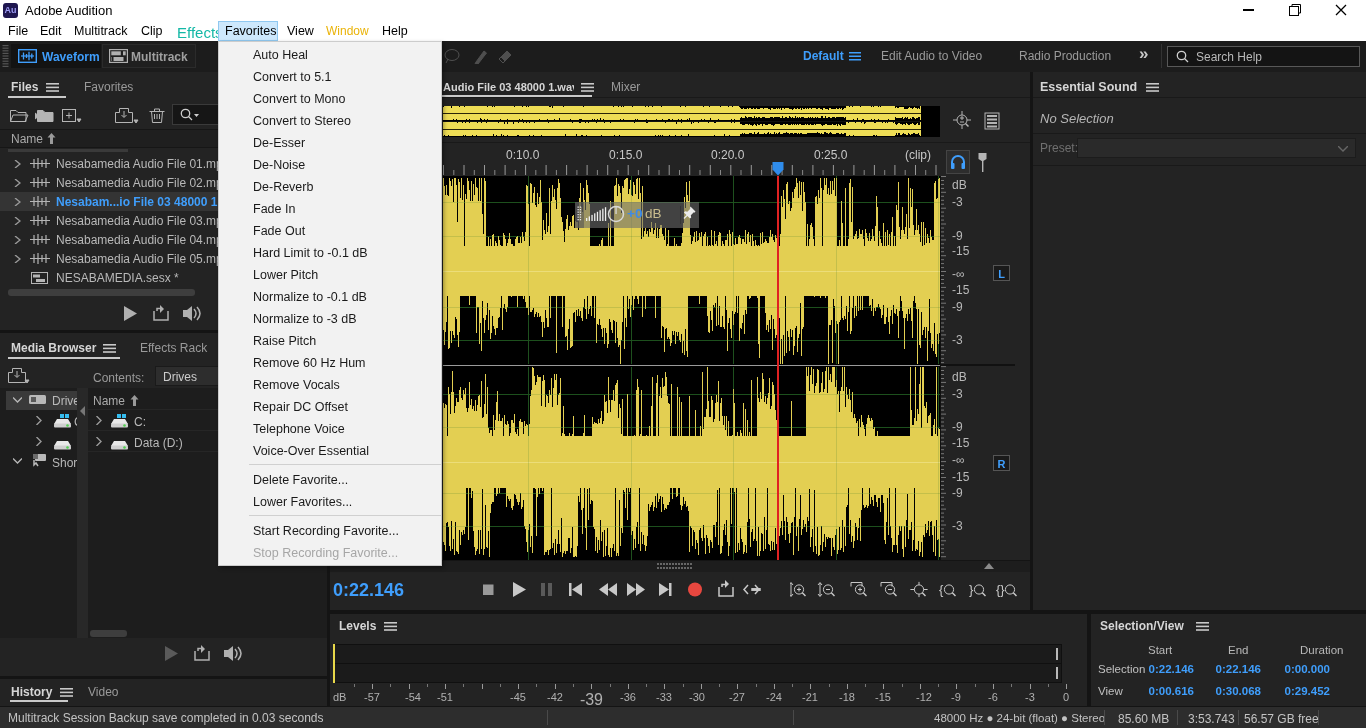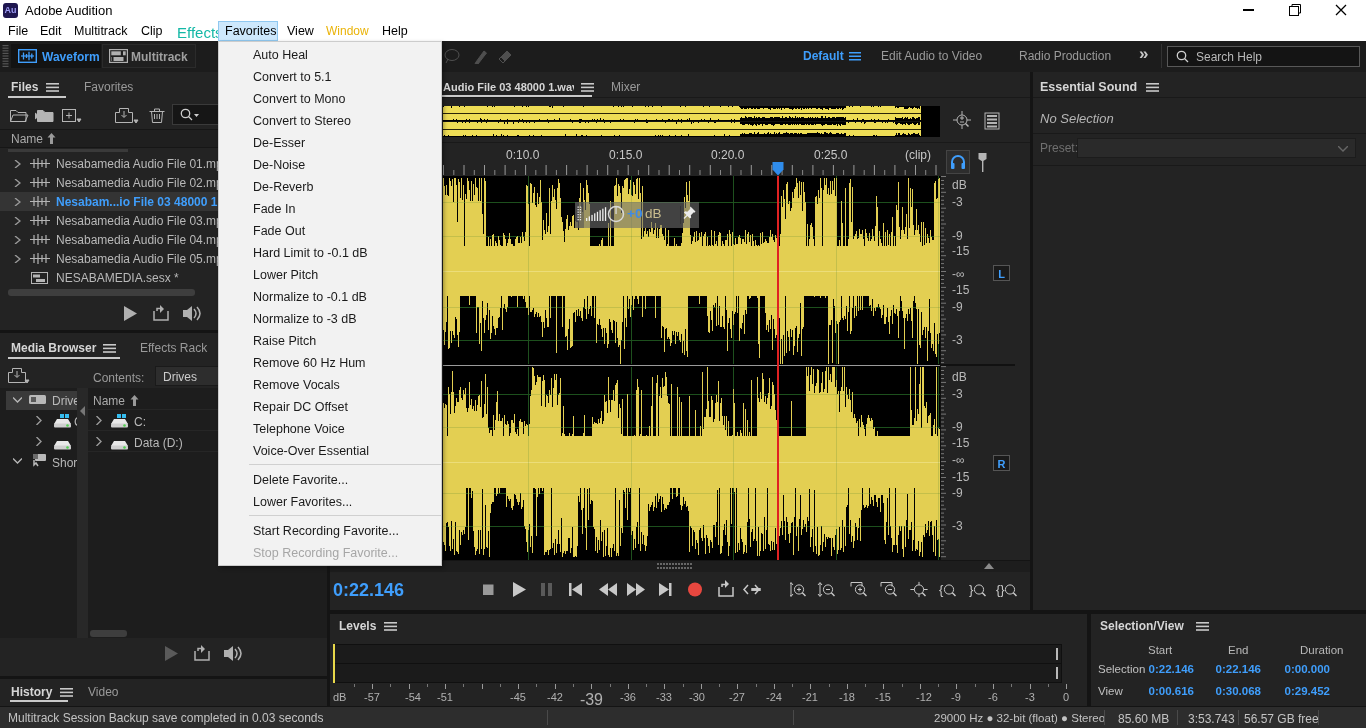--- a/index.html
+++ b/index.html
@@ -862,21 +862,21 @@
 <div class="abs" style="left:1098px;top:663px;font-size:11.5px;color:#c0c0c0">Selection</div>
 <div class="abs" style="left:1134px;top:663px;width:60px;text-align:right;font-size:11.5px;font-weight:bold;color:#3f9efc">0:22.146</div>
 <div class="abs" style="left:1201px;top:663px;width:60px;text-align:right;font-size:11.5px;font-weight:bold;color:#3f9efc">0:22.146</div>
 <div class="abs" style="left:1270px;top:663px;width:60px;text-align:right;font-size:11.5px;font-weight:bold;color:#3f9efc">0:00.000</div>
 <div class="abs" style="left:1098px;top:685px;font-size:11.5px;color:#c0c0c0">View</div>
 <div class="abs" style="left:1134px;top:685px;width:60px;text-align:right;font-size:11.5px;font-weight:bold;color:#3f9efc">0:00.616</div>
 <div class="abs" style="left:1201px;top:685px;width:60px;text-align:right;font-size:11.5px;font-weight:bold;color:#3f9efc">0:30.068</div>
 <div class="abs" style="left:1270px;top:685px;width:60px;text-align:right;font-size:11.5px;font-weight:bold;color:#3f9efc">0:29.452</div>
 <div class="abs" style="left:0;top:707px;width:1366px;height:21px;background:#2d2d2d"></div>
 <div class="abs" style="left:8px;top:711px;font-size:12px;color:#c3c3c3">Multitrack Session Backup save completed in 0.03 seconds</div>
-<div class="abs" style="left:934px;top:712px;font-size:11.5px;color:#c3c3c3">29000 Hz ● 32-bit (float) ● Stereo</div>
+<div class="abs" style="left:934px;top:712px;font-size:11.5px;color:#c3c3c3">48000 Hz ● 24-bit (float) ● Stereo</div>
 <div class="abs" style="left:1118px;top:712px;font-size:12px;color:#c3c3c3">85.60 MB</div>
 <div class="abs" style="left:1188px;top:712px;font-size:12px;color:#c3c3c3">3:53.743</div>
 <div class="abs" style="left:1244px;top:712px;font-size:12px;color:#c3c3c3">56.57 GB free</div>
 <div class="abs" style="left:547px;top:710px;width:1px;height:15px;background:#4a4a4a"></div>
 <div class="abs" style="left:793px;top:710px;width:1px;height:15px;background:#4a4a4a"></div>
 <div class="abs" style="left:1104px;top:710px;width:1px;height:15px;background:#4a4a4a"></div>
 <div class="abs" style="left:1177px;top:710px;width:1px;height:15px;background:#4a4a4a"></div>
 <div class="abs" style="left:1238px;top:710px;width:1px;height:15px;background:#4a4a4a"></div>
 <div class="abs" style="left:1318px;top:710px;width:1px;height:15px;background:#4a4a4a"></div>
 <div class="abs" style="left:218px;top:41px;width:224px;height:525px;background:#f2f2f2;border:1px solid #cccccc;box-shadow:2px 2px 4px rgba(0,0,0,0.35);z-index:10"></div>

